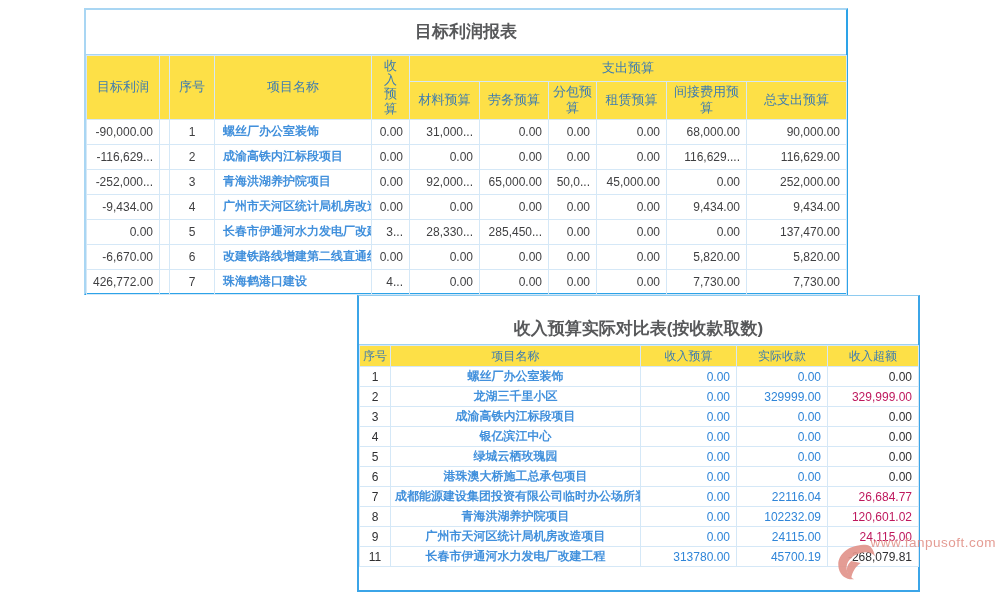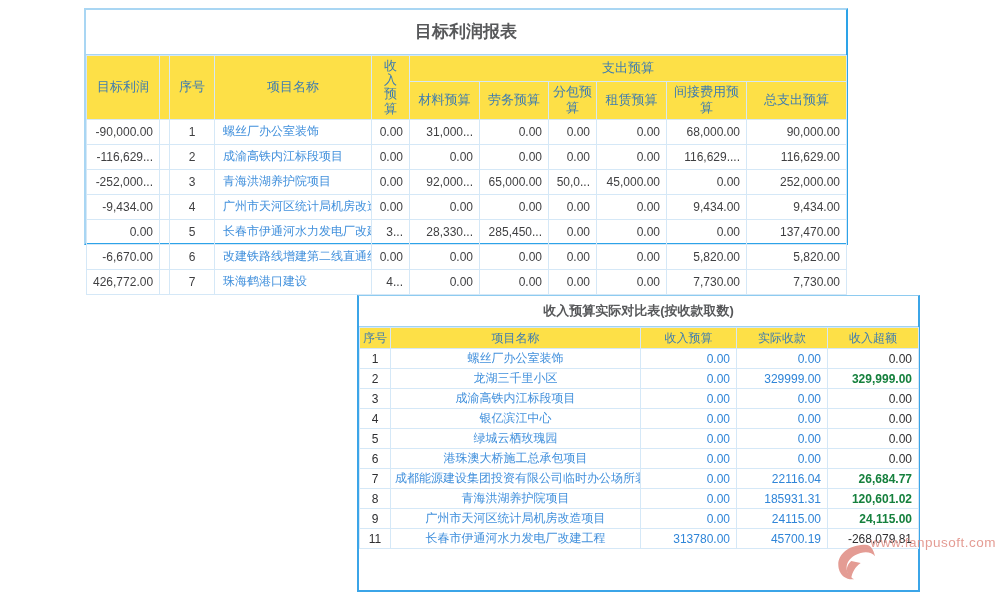--- a/index.html
+++ b/index.html
@@ -1,40 +1,40 @@
 <!DOCTYPE html>
 <html><head>
 <meta charset="utf-8">
 <style>
   html,body{margin:0;padding:0;background:#fff;width:1000px;height:600px;overflow:hidden;
     font-family:"Liberation Sans","DejaVu Sans",sans-serif;}
   .panel{position:absolute;background:#fff;box-sizing:border-box;}
-  .panel-top{left:84px;top:8px;width:764px;height:237px;
+  .panel-top{left:84px;top:8px;width:764px;height:287px;
     border:2px solid #a9d6f3;border-right:2px solid #2da3e8;border-bottom:2px solid #2da3e8;}
   .panel-bottom{left:357px;top:295px;width:563px;height:297px;
     border:1px solid #8ecbf0;border-left:2px solid #3ba5e8;border-right:2px solid #3ba5e8;border-bottom:2px solid #3ba5e8;}
   .panel-title{height:44px;line-height:44px;text-align:center;font-size:17px;font-weight:bold;
     color:#57585a;border-bottom:1px solid #a9d6f3;white-space:nowrap;overflow:hidden;}
-  .panel-title.small{height:30px;line-height:30px;font-size:13px;border-bottom:1px solid #9fd3f2;}
+  .panel-title.small{height:30px;line-height:30px;font-size:17px;border-bottom:1px solid #9fd3f2;margin-top:18px;}
   table.tbl{border-collapse:collapse;table-layout:fixed;width:100%;}
   .tbl th,.tbl td{border:1px solid #d5e8f7;box-sizing:border-box;overflow:hidden;}
   .tbl th{background:#fde047;color:#3e7cb1;font-weight:normal;font-size:13px;line-height:1.25;
     padding:2px 3px;text-align:center;word-break:break-all;}
   .tbl td{white-space:nowrap;font-size:12px;height:25px;padding:0 6px;color:#3f3f41;}
   .top-tbl thead tr:first-child th{height:26px;}
   .top-tbl thead tr:last-child th{height:36px;}
   th.vhead{padding:0 11px;line-height:1.1;}
   td.num{text-align:right;}
   td.ctr{text-align:center;}
-  td.link{color:#4190dc;text-align:left;padding-left:8px;}
+  td.link{color:#4190dc;text-align:left;padding-left:8px;font-weight:bold;}
   .bot-tbl th{font-size:12px;height:21px;padding:1px 3px;}
   .bot-tbl td{height:20px;font-size:12px;}
   .bot-tbl td.link{text-align:center;padding:0 4px;}
   td.blue{color:#2f85d8;}
-  td.red{color:#15803d;font-weight:bold;}
+  td.red{color:#be185d;}
   td.dark{color:#2f2f31;}
   .watermark{position:absolute;right:4px;top:534px;display:flex;align-items:flex-start;
     color:#e2948b;opacity:.92;pointer-events:none;}
   .wm-logo{width:46px;height:42px;margin:8px -8px 0 0;flex:0 0 auto;}
   .wm-brand{font-size:27px;font-weight:bold;letter-spacing:2px;line-height:1.1;white-space:nowrap;}
   .wm-url{font-size:13.5px;letter-spacing:.5px;margin-top:1px;white-space:nowrap;text-align:center;}
 </style>
 </head>
 <body>
 
@@ -249,21 +249,21 @@
           <td class="link">成都能源建设集团投资有限公司临时办公场所装</td>
           <td class="num blue">0.00</td>
           <td class="num blue">22116.04</td>
           <td class="num red">26,684.77</td>
         </tr>
 
         <tr>
           <td class="ctr dark">8</td>
           <td class="link">青海洪湖养护院项目</td>
           <td class="num blue">0.00</td>
-          <td class="num blue">185931.31</td>
+          <td class="num blue">102232.09</td>
           <td class="num red">120,601.02</td>
         </tr>
 
         <tr>
           <td class="ctr dark">9</td>
           <td class="link">广州市天河区统计局机房改造项目</td>
           <td class="num blue">0.00</td>
           <td class="num blue">24115.00</td>
           <td class="num red">24,115.00</td>
         </tr>

